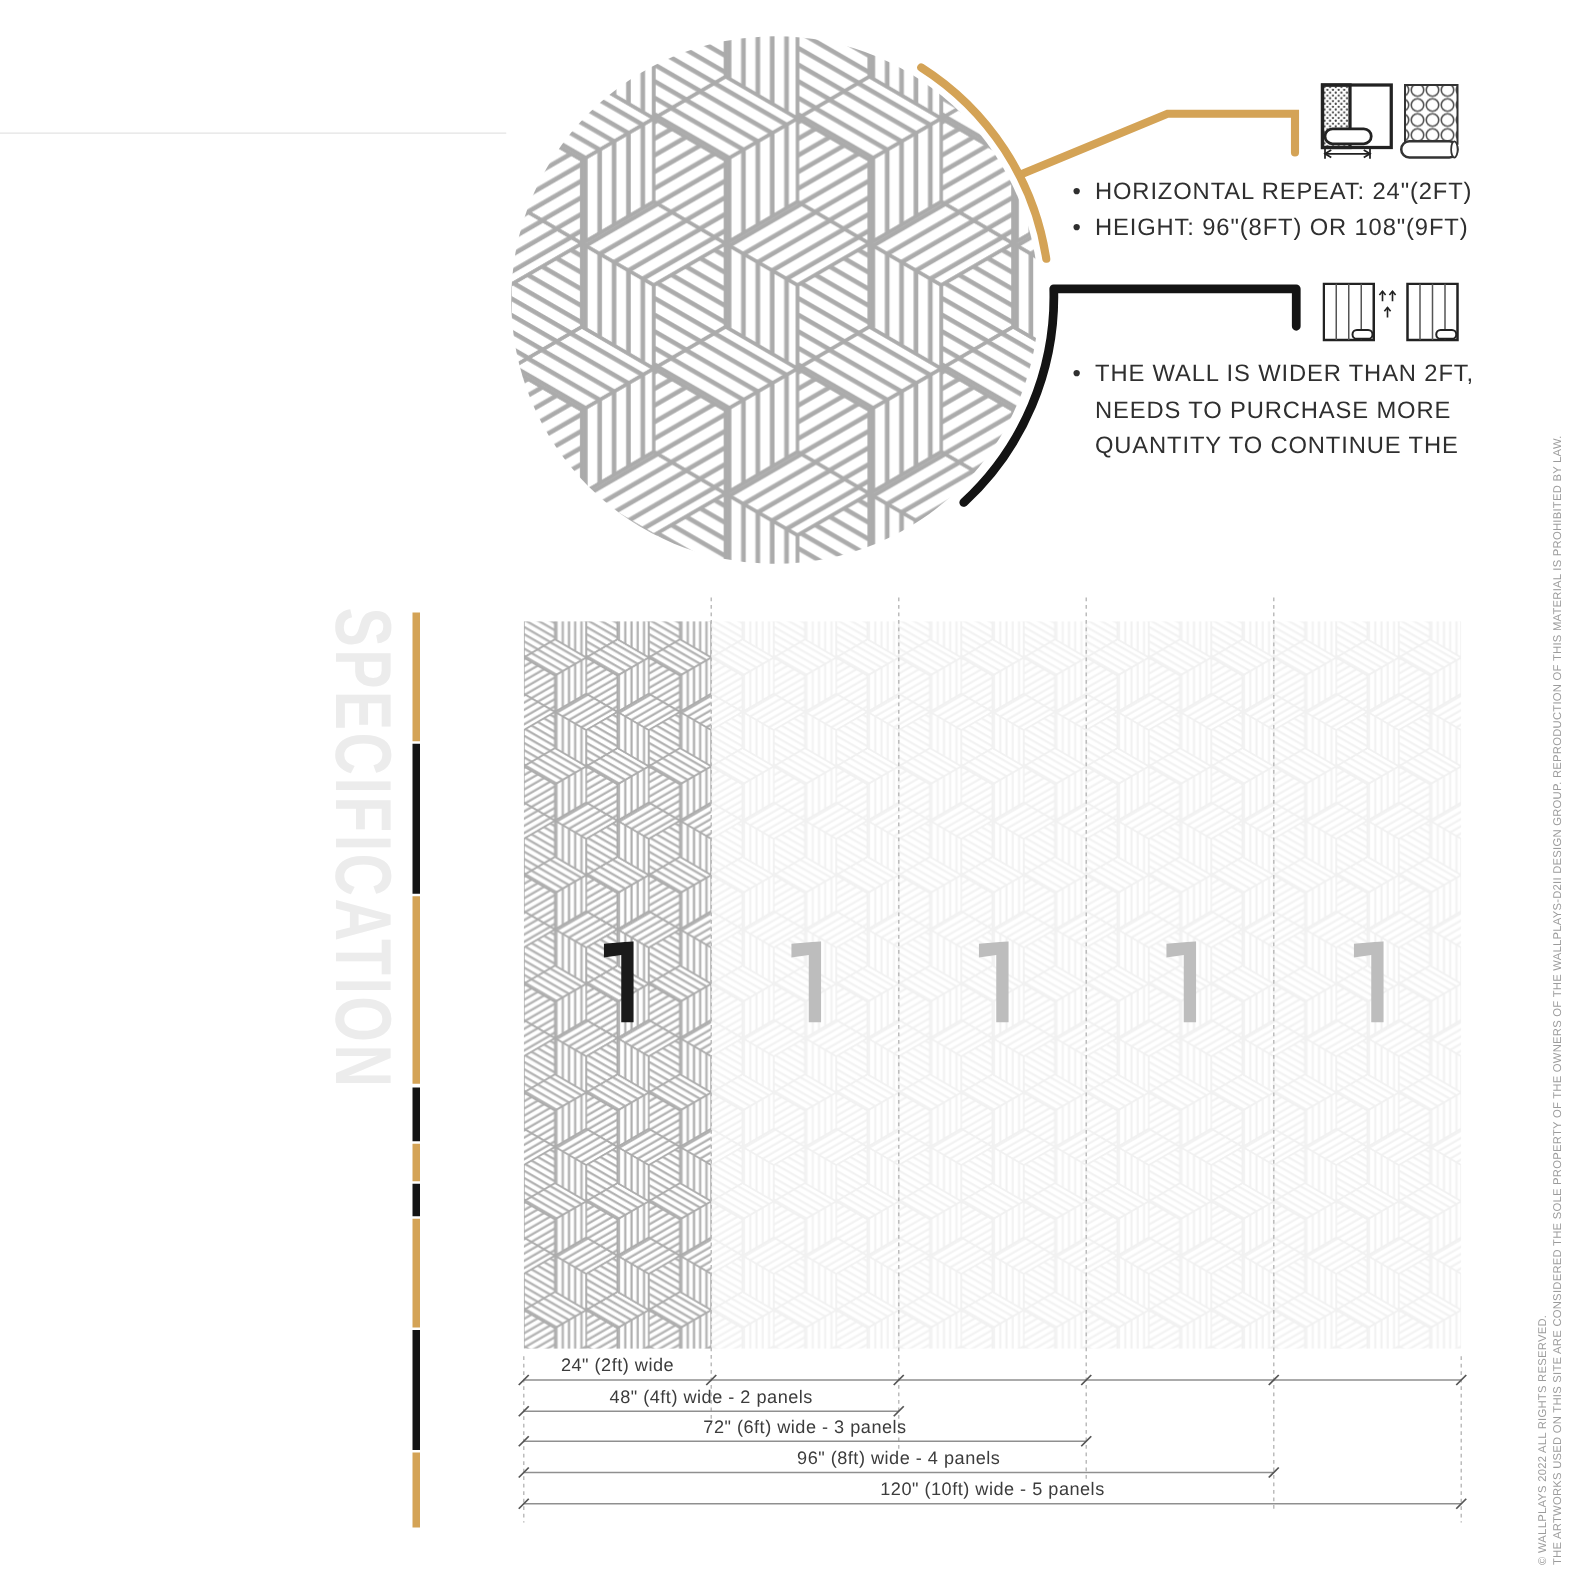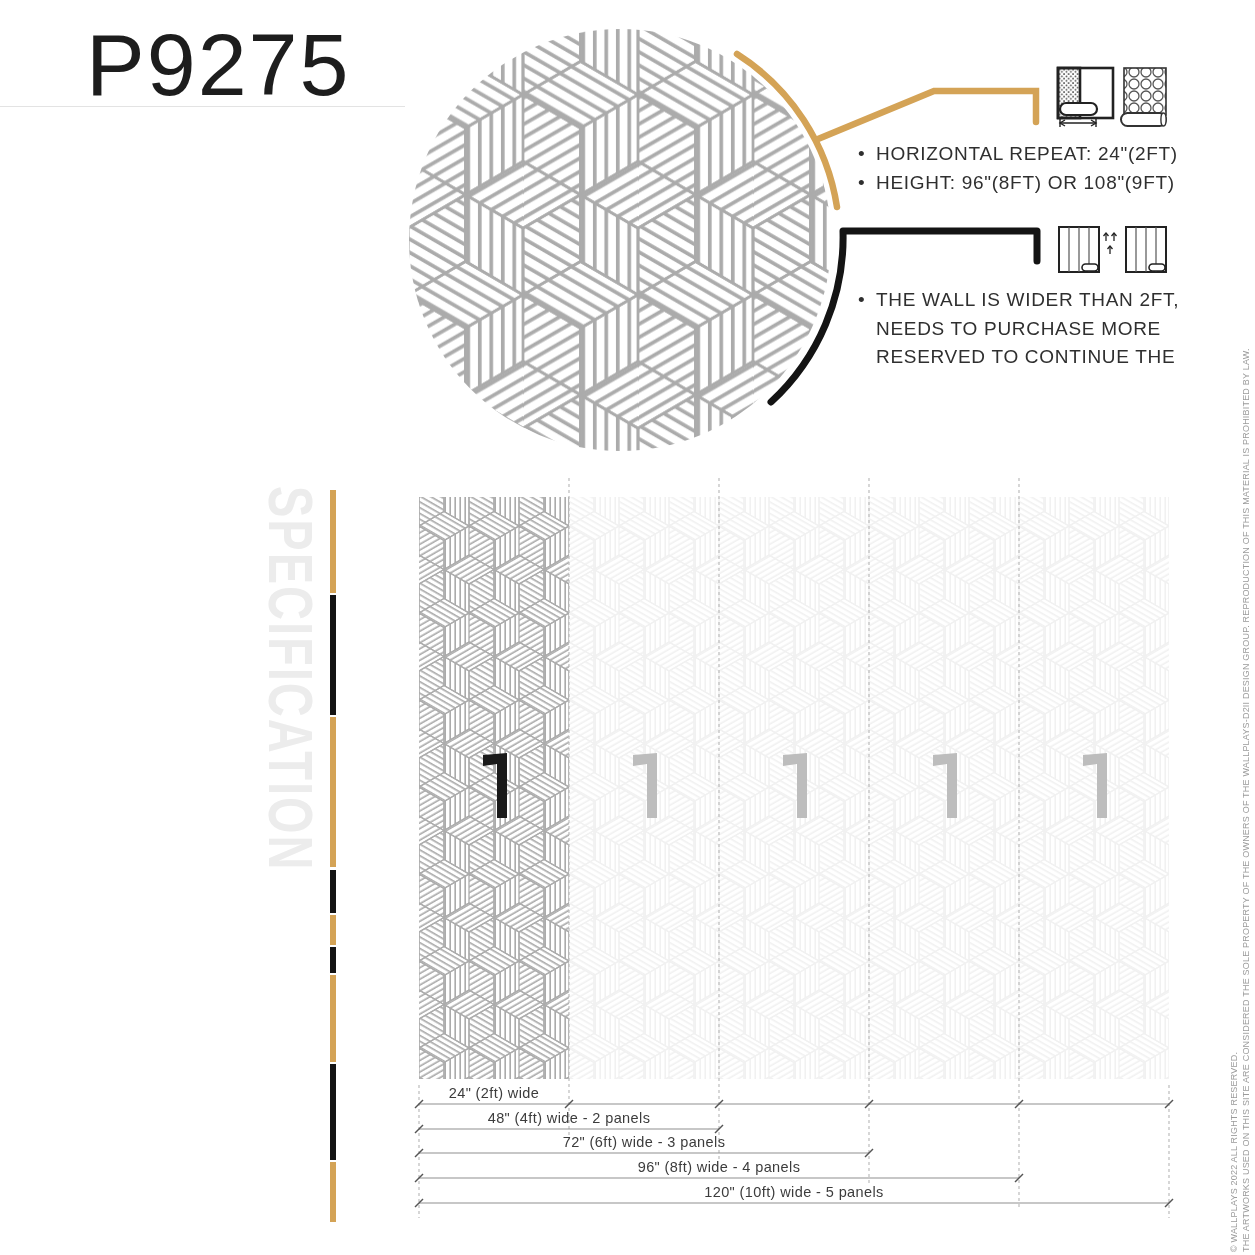--- a/index.html
+++ b/index.html
@@ -96,21 +96,20 @@
       <circle cx="6" cy="6" r="5" fill="none" stroke="#555" stroke-width="1.3"></circle>
     </pattern>
   </defs>
 </svg>
 
 <div class="sheet" id="sheet">
 
   <div class="bar-black"></div>
   <div class="bar-gold"></div>
   <div class="hrule"></div>
-  <div class="code">P9275</div>
 
   <svg class="swatch" width="424" height="424">
     <circle cx="212" cy="212" r="211" fill="url(#cubesBig)"></circle>
   </svg>
 
   <svg class="gold-callout" width="370" height="490" viewBox="690 40 370 490">
     <path d="M 737 54 A 221 221 0 0 1 837 207" fill="none" stroke="#d4a356" stroke-width="6.5" stroke-linecap="round"></path>
     <path d="M 818 139 L 934 91 L 1036 91 L 1036 122" fill="none" stroke="#d4a356" stroke-width="6.5" stroke-linecap="round" stroke-linejoin="miter"></path>
   </svg>
 
@@ -176,21 +175,21 @@
       <div class="b-item">
         <span class="dot">•</span>
         <span>THE WALL IS WIDER THAN 2FT,</span>
       </div>
       <div class="b-item">
         <span class="dot hid">•</span>
         <span>NEEDS TO PURCHASE MORE</span>
       </div>
       <div class="b-item">
         <span class="dot hid">•</span>
-        <span>RESERVED TO CONTINUE THE</span>
+        <span>QUANTITY TO CONTINUE THE</span>
       </div>
     </div>
 
   <div class="spec-label">SPECIFICATION</div>
 
   <svg class="panels" width="750" height="582">
     <rect x="0" y="0" width="750" height="582" fill="url(#cubes)" opacity="0.17"></rect>
     <rect x="0" y="0" width="150" height="582" fill="url(#cubes)"></rect>
   </svg>
 

